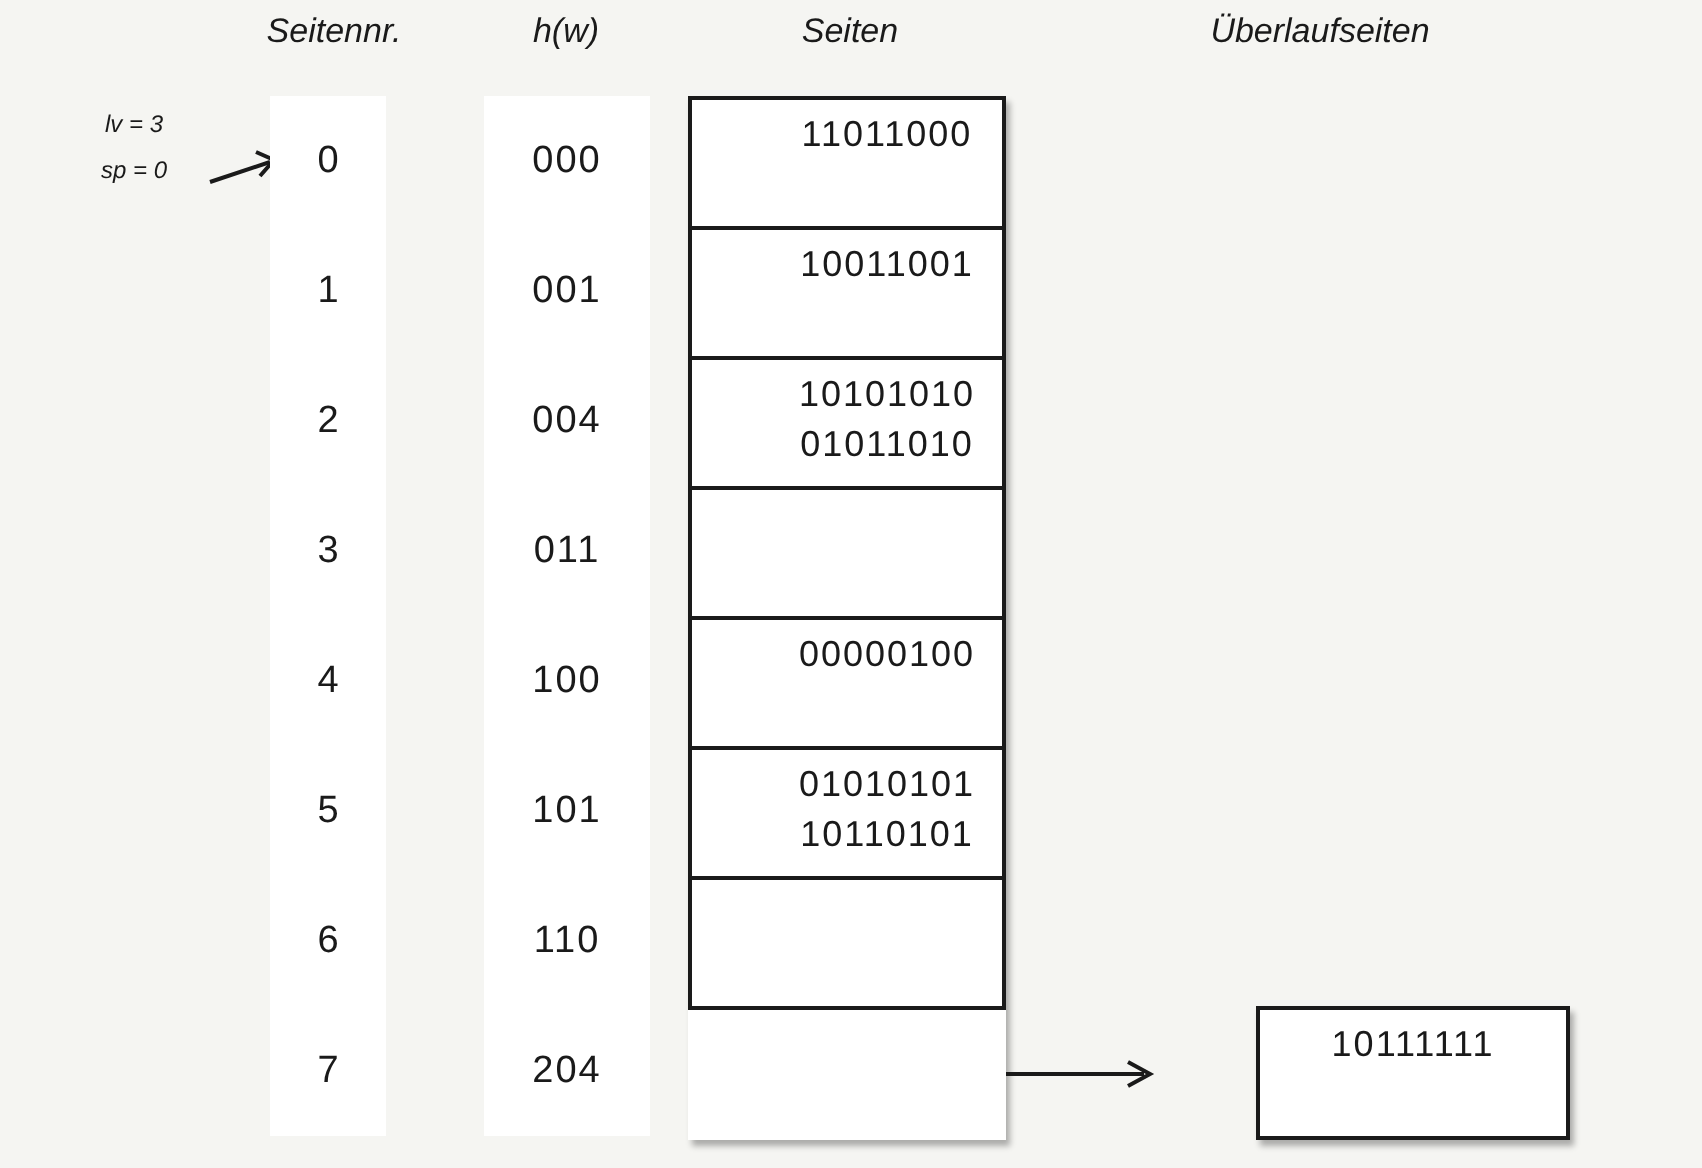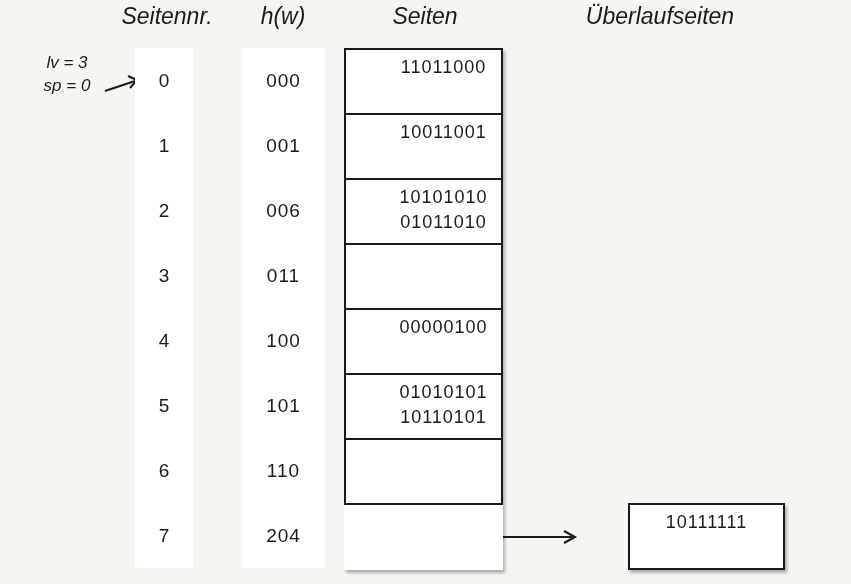--- a/index.html
+++ b/index.html
@@ -11,21 +11,21 @@
     font-family: "Liberation Sans", sans-serif;
     overflow: hidden;
   }
   .canvas { position: absolute; inset: 0; }
 
   
   .hdr {
     position: absolute;
     top: 4px;
     font-style: italic;
-    font-size: 23px;
+    font-size: 17px;
     line-height: 24px;
     text-align: center;
     white-space: nowrap;
   }
   .hdr-seitennr { left: 117px; width: 100px; }
   .hdr-hw       { left: 243px; width: 80px;  }
   .hdr-seiten   { left: 375px; width: 100px; }
   .hdr-ueber    { left: 585px; width: 150px; }
 
   
@@ -86,21 +86,21 @@
     margin-left: 48px;
   }
 
   
   .annotation {
     position: absolute;
     left: 24px; top: 51px;
     width: 86px;
     text-align: center;
     font-style: italic;
-    font-size: 17px;
+    font-size: 12px;
     line-height: 23px;
     white-space: nowrap;
   }
 
   .anno-arrow { position: absolute; left: 103px; top: 73px; }
   .ov-arrow   { position: absolute; left: 502px; top: 529px; }
 
   svg line, svg polyline, svg path { stroke: #1a1a1a; fill: none; }
 </style>
 </head>
@@ -129,21 +129,21 @@
   <div class="cell nr r1">1</div>
   <div class="cell nr r2">2</div>
   <div class="cell nr r3">3</div>
   <div class="cell nr r4">4</div>
   <div class="cell nr r5">5</div>
   <div class="cell nr r6">6</div>
   <div class="cell nr r7">7</div>
 
   <div class="cell hw r0">000</div>
   <div class="cell hw r1">001</div>
-  <div class="cell hw r2">006</div>
+  <div class="cell hw r2">004</div>
   <div class="cell hw r3">011</div>
   <div class="cell hw r4">100</div>
   <div class="cell hw r5">101</div>
   <div class="cell hw r6">110</div>
   <div class="cell hw r7">204</div>
 
   <div class="bucket-stack"></div>
 
   <div class="bucket r0">
     <div class="entry-line">11011000</div>

